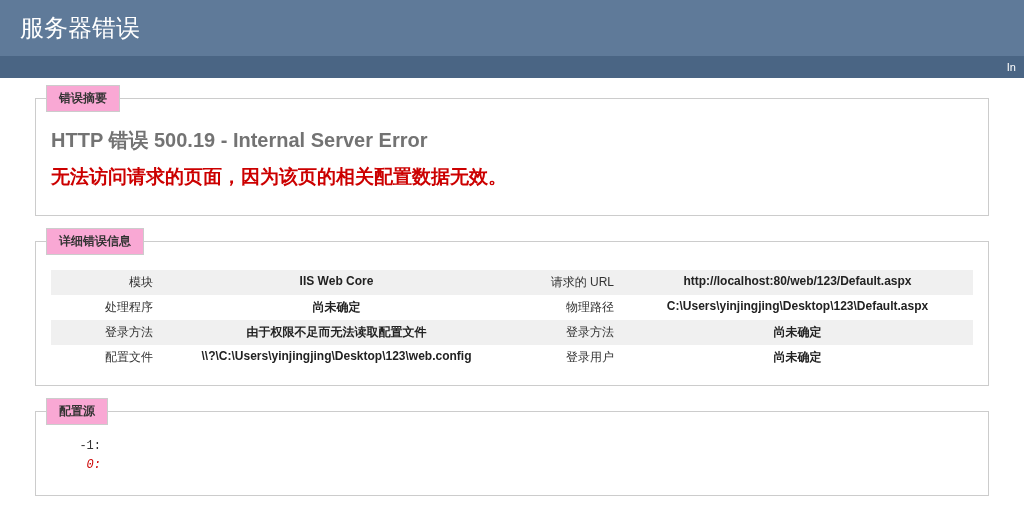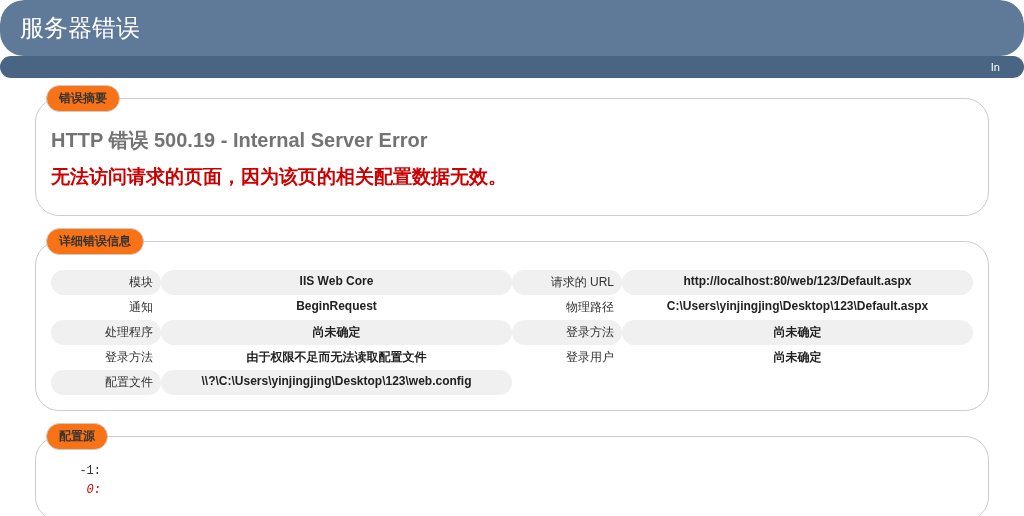--- a/index.html
+++ b/index.html
@@ -1,56 +1,55 @@
 <!DOCTYPE html>
 <html><head>
   <meta charset="utf-8">
   <style>
     * {
       margin: 0;
       padding: 0;
       box-sizing: border-box;
-      border-radius: 24px;
     }
     body {
       font-family: Verdana, Arial, sans-serif;
       font-size: 12px;
       background: #ffffff;
       width: 1024px;
     }
     .header-bar {
       background: #5f7a99;
       color: #ffffff;
       padding: 12px 20px;
       font-size: 24px;
       font-weight: normal;
     }
     .subheader-bar {
       background: #4a6584;
       height: 22px;
       text-align: right;
-      padding-right: 24px;
+      padding-right: 8px;
       color: #ffffff;
       font-size: 11px;
       line-height: 22px;
     }
     .content {
       padding: 20px 35px 10px 35px;
     }
     .section {
       border: 1px solid #cccccc;
       margin-bottom: 25px;
       position: relative;
       padding: 20px 15px 15px 15px;
     }
     .section-tab {
       position: absolute;
       top: -14px;
       left: 10px;
-      background: #f97316;
+      background: #f9a8d4;
       border: 1px solid #cccccc;
       padding: 4px 12px;
       font-size: 12px;
       font-weight: bold;
       color: #333333;
     }
     .error-title {
       color: #737373;
       font-size: 20px;
       font-weight: bold;
@@ -137,24 +136,20 @@
     <div class="section-tab">详细错误信息</div>
     <div class="detail-columns">
       <div class="detail-col">
         <table class="detail-table">
           <tbody>
               <tr>
                 <th>模块</th>
                 <td>IIS Web Core</td>
               </tr>
           <tr>
-                <th>通知</th>
-                <td>BeginRequest</td>
-              </tr>
-          <tr>
                 <th>处理程序</th>
                 <td>尚未确定</td>
               </tr>
           <tr>
                 <th>登录方法</th>
                 <td>由于权限不足而无法读取配置文件</td>
               </tr>
           <tr>
                 <th>配置文件</th>
                 <td>\\?\C:\Users\yinjingjing\Desktop\123\web.config</td>

